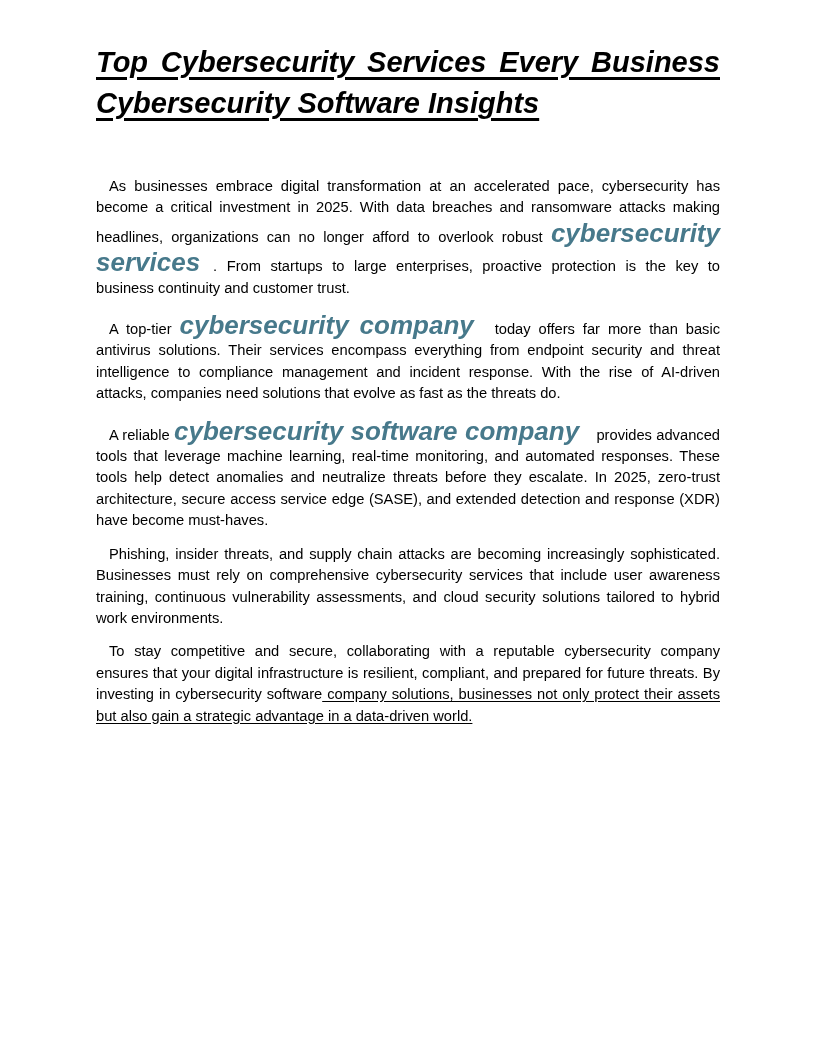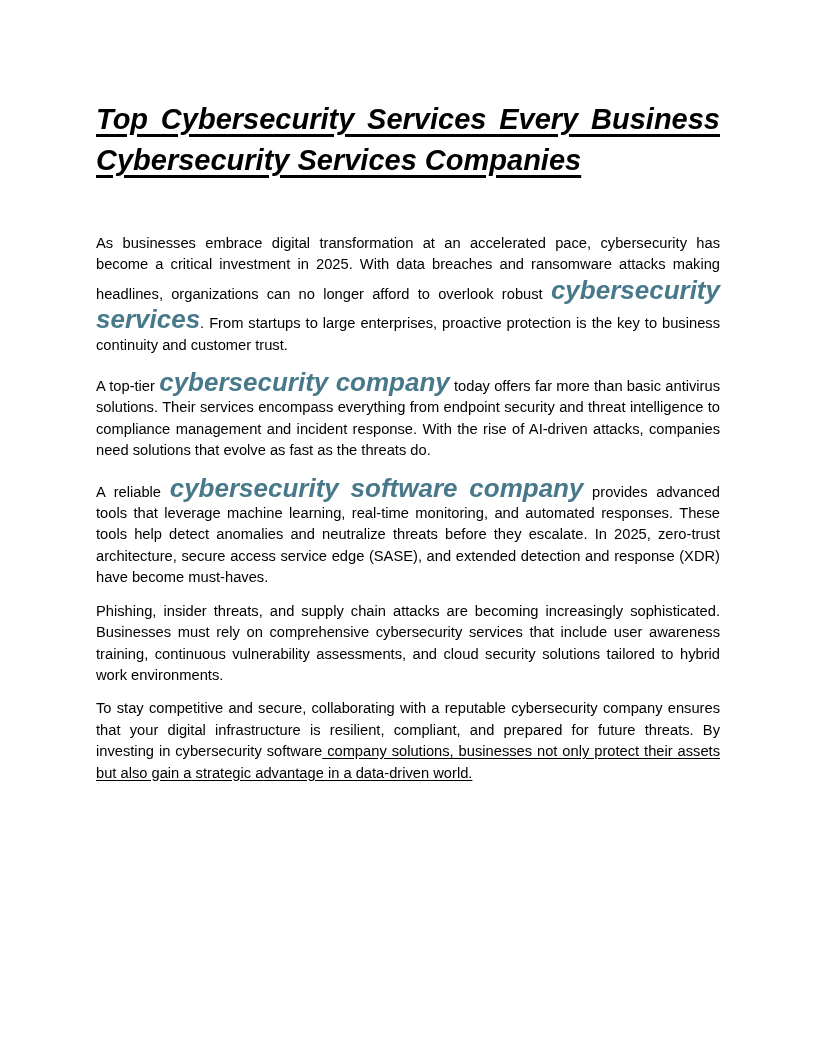--- a/index.html
+++ b/index.html
@@ -14,21 +14,21 @@
     color: #000000;
   }
   .page {
     position: relative;
     width: 816px;
     height: 1056px;
     background: #ffffff;
     overflow: hidden;
   }
   .content {
-    padding: 99px 96px 0 96px;
+    padding: 42px 96px 0 96px;
   }
   .title {
     margin: 0 0 52px 0;
     font-size: 29px;
     font-weight: bold;
     font-style: italic;
     color: #000000;
   }
   .title-line {
     display: block;
@@ -46,20 +46,21 @@
   .paragraph {
     margin: 0 0 12px 0;
     font-size: 14.7px;
     line-height: 21.4px;
     text-align: justify;
     text-justify: inter-word;
     color: #000000;
   }
   .seg-body {
     font-size: 14.7px;
+    margin-left: 13px;
   }
   .seg-keyword {
     font-size: 26px;
     font-weight: bold;
     font-style: italic;
     line-height: 1.1;
   }
   .seg-link {
     text-decoration: underline;
     text-underline-offset: 2px;
@@ -67,21 +68,21 @@
     cursor: pointer;
   }
 </style>
 </head>
 <body>
 
 <div class="page">
   <div class="content">
     <h1 class="title">
       <span class="title-line">Top Cybersecurity Services Every Business</span>
-      <span class="title-line title-line-last">Cybersecurity Services Companies</span>
+      <span class="title-line title-line-last">Cybersecurity Software Insights</span>
     </h1>
     <div id="paragraphs">
         <p class="paragraph"><span class="seg-body">As businesses embrace digital transformation at an accelerated pace, cybersecurity has become a critical investment in 2025. With data breaches and ransomware attacks making headlines, organizations can no longer afford to overlook robust </span><span class="seg-keyword" style="color: rgb(71, 121, 139);">cybersecurity services</span><span class="seg-body">. From startups to large enterprises, proactive protection is the key to business continuity and customer trust.</span></p>
         <p class="paragraph"><span class="seg-body">A top-tier </span><span class="seg-keyword" style="color: rgb(71, 121, 139);">cybersecurity company</span><span class="seg-body"> today offers far more than basic antivirus solutions. Their services encompass everything from endpoint security and threat intelligence to compliance management and incident response. With the rise of AI-driven attacks, companies need solutions that evolve as fast as the threats do.</span></p>
         <p class="paragraph"><span class="seg-body">A reliable </span><span class="seg-keyword" style="color: rgb(71, 121, 139);">cybersecurity software company</span><span class="seg-body"> provides advanced tools that leverage machine learning, real-time monitoring, and automated responses. These tools help detect anomalies and neutralize threats before they escalate. In 2025, zero-trust architecture, secure access service edge (SASE), and extended detection and response (XDR) have become must-haves.</span></p>
         <p class="paragraph"><span class="seg-body">Phishing, insider threats, and supply chain attacks are becoming increasingly sophisticated. Businesses must rely on comprehensive cybersecurity services that include user awareness training, continuous vulnerability assessments, and cloud security solutions tailored to hybrid work environments.</span></p>
         <p class="paragraph"><span class="seg-body">To stay competitive and secure, collaborating with a reputable cybersecurity company ensures that your digital infrastructure is resilient, compliant, and prepared for future threats. By investing in cybersecurity software</span><span class="seg-link"> company solutions, businesses not only protect their assets but also gain a strategic advantage in a data-driven world.</span></p>
       </div>
   </div>
 </div>

